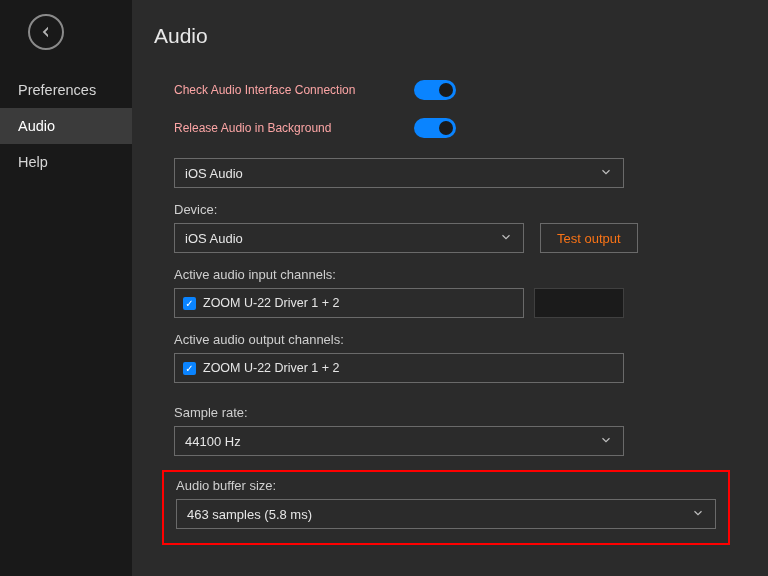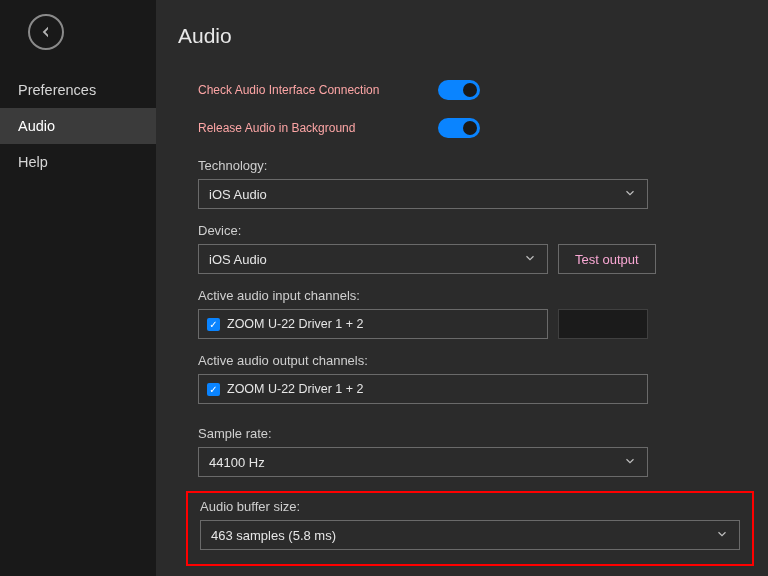--- a/index.html
+++ b/index.html
@@ -1,19 +1,19 @@
 <!DOCTYPE html>
 <html><head>
 <meta charset="utf-8">
 <style>
   * { box-sizing: border-box; margin: 0; padding: 0; }
   html, body { width: 768px; height: 576px; overflow: hidden; font-family: -apple-system, Helvetica, Arial, sans-serif; }
   body { background: #2b2b2b; color: #d6d6d6; display: flex; }
 
-  .sidebar { width: 156px; background: #191919; height: 100%; flex-shrink: 0; position: relative; }
+  .sidebar { width: 132px; background: #191919; height: 100%; flex-shrink: 0; position: relative; }
   .back-btn { width: 36px; height: 36px; border: 2px solid #8a8a8a; border-radius: 50%; display:flex; align-items:center; justify-content:center; margin: 14px 0 0 28px; cursor:pointer; }
   .back-btn svg { fill: #b4b4b4; }
   .navlist { margin-top: 22px; }
   .navitem { padding: 10px 18px; font-size: 14.5px; color: #d6d6d6; cursor: pointer; }
   .navitem.active { background: #3b3b3b; color:#fff; }
 
   .main { flex:1; padding: 24px 26px 10px 22px; }
   .page-title { font-size: 21px; font-weight: 500; color: #e8e8e8; margin-bottom: 26px; }
 
   .content { padding-left: 20px; }
@@ -22,21 +22,21 @@
   .toggle-row .lbl { width: 240px; font-size: 12px; color:#fca5a5; }
   .switch { width: 42px; height: 20px; background:#0a84ff; border-radius: 10px; position:relative; display:inline-block; cursor:pointer;}
   .switch::after { content:""; position:absolute; right:3px; top:3px; width:14px; height:14px; background:#1a1a1a; border-radius:50%; }
 
   .field-block { margin-top: 14px; }
   .field-label { font-size: 13px; color:#cfcfcf; margin-bottom: 6px; display:block;}
   .sel { border:1px solid #6a6a6a; background: transparent; height: 30px; display:flex; align-items:center; justify-content:space-between; padding:8px 10px; font-size:13px; color:#e6e6e6; cursor:pointer;}
   .sel.full { width: 450px; }
   .sel.mid  { width: 350px; }
   .chev svg { stroke:#bfbfbf; fill:none; }
-  .btn { border:1px solid #6a6a6a; height:30px; padding:0 16px; font-size:13px; color:#f9a8d4; display:inline-flex; align-items:center; cursor:pointer; margin-left:10px;}
+  .btn { border:1px solid #6a6a6a; height:30px; padding:0 16px; font-size:13px; color:#f97316; display:inline-flex; align-items:center; cursor:pointer; margin-left:16px;}
   .row-flex { display:flex; align-items:flex-start; }
 
   .chanbox { border:1px solid #6a6a6a; height: 30px; width: 350px; display:flex; align-items:center; padding:0 8px; font-size:12.5px; color:#e6e6e6;}
   .side-slot { border:1px solid #404040; height:30px; width:90px; margin-left:10px; background:#1b1b1b;}
   .chk { display:inline-flex; width:13px; height:13px; background:#0a84ff; color:#fff; border-radius:2px; align-items:center; justify-content:center; font-size:10px; margin-right:7px; flex-shrink:0;}
 
   .highlight-box { border:2.5px solid #ff0000; padding: 6px 12px 14px 12px; margin-left: -12px; margin-top: 14px; width: 568px;}
 </style>
 </head>
 <body>
@@ -62,21 +62,20 @@
     <div class="toggle-row">
       <span class="lbl">Check Audio Interface Connection</span>
       <span class="switch"></span>
     </div>
     <div class="toggle-row" style="margin-top:6px;">
       <span class="lbl">Release Audio in Background</span>
       <span class="switch"></span>
     </div>
 
     <div class="field-block">
-      <span class="field-label">Technology:</span>
       <div class="sel full">
         <span>iOS Audio</span>
         <span class="chev"><svg width="14" height="14" viewBox="0 0 24 24">
               <path d="M6 9l6 6 6-6" stroke-width="2"></path>
             </svg></span>
       </div>
     </div>
 
     <div class="field-block">
       <span class="field-label">Device:</span>

